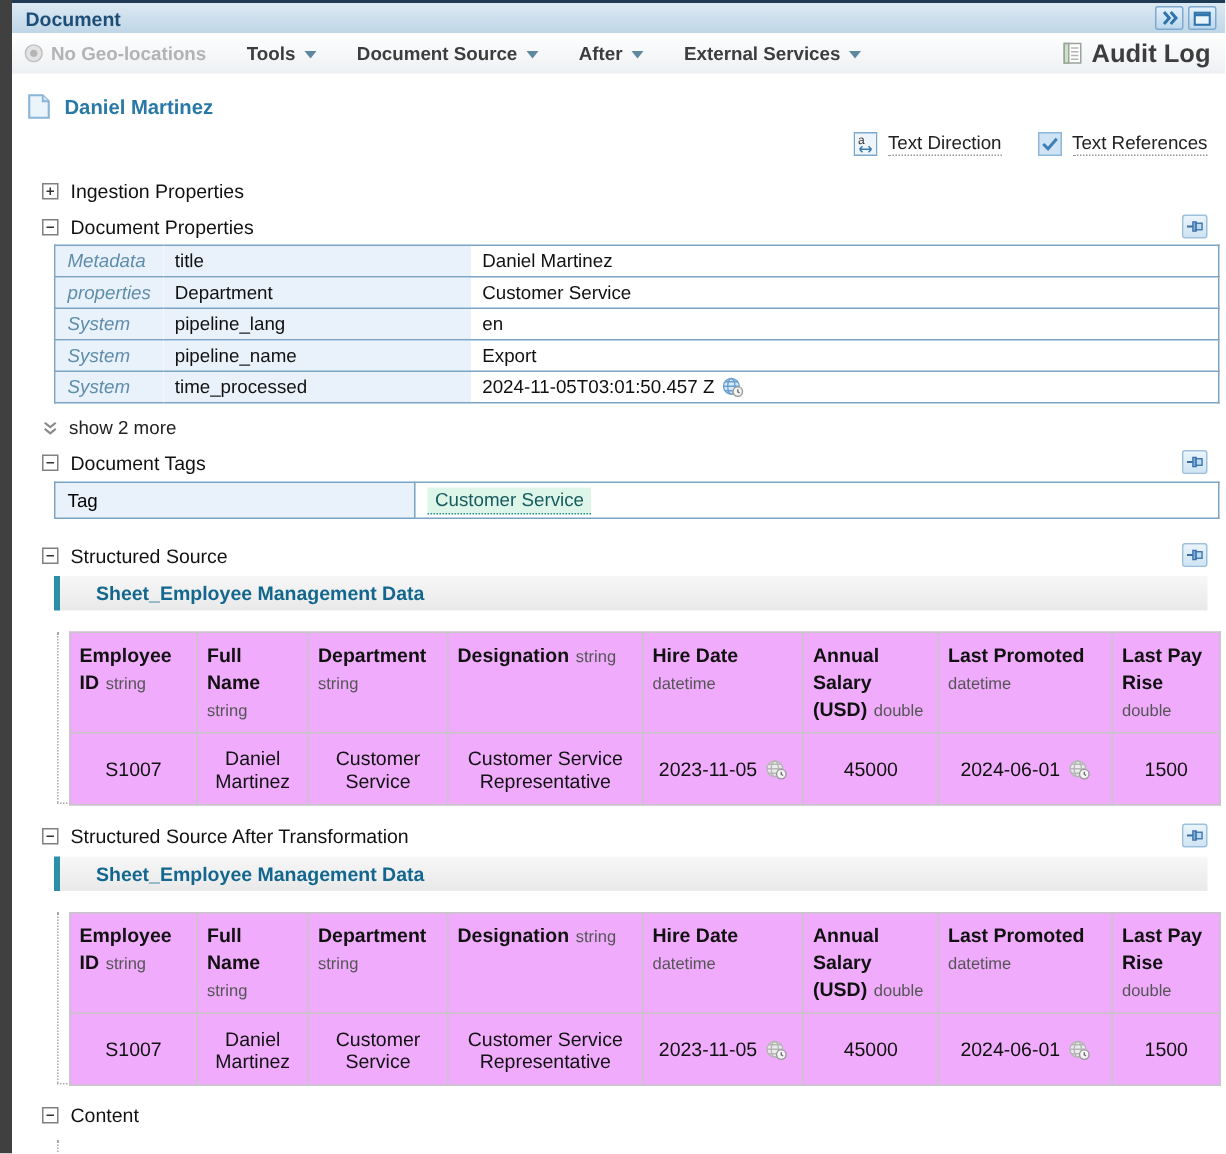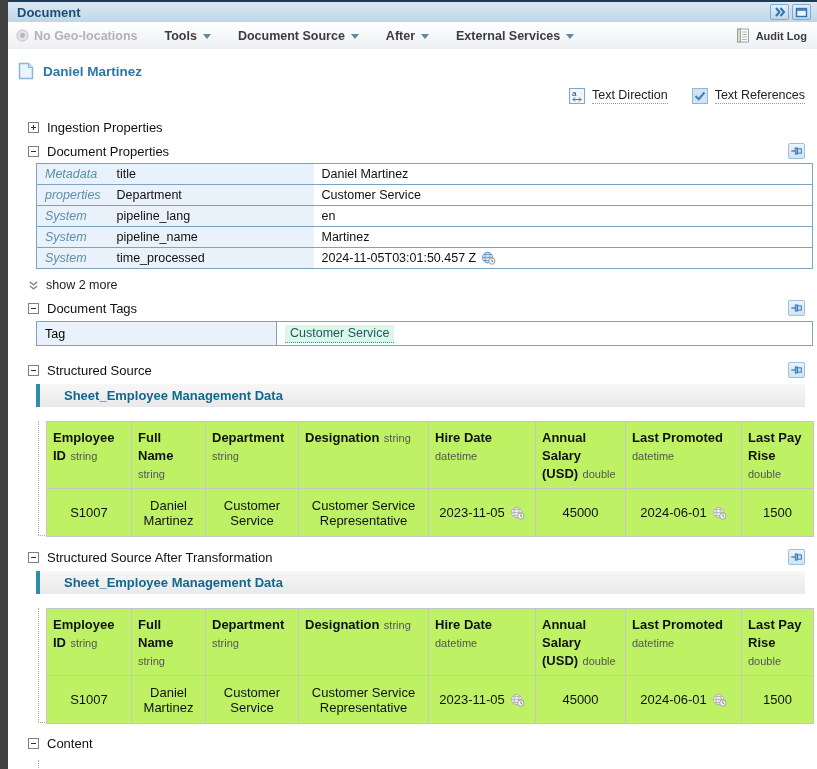--- a/index.html
+++ b/index.html
@@ -15,21 +15,21 @@
   .tb-btn { width:19px; height:16px; border:1px solid #7fa9cf; border-radius:2px;
     background:linear-gradient(#e3f1fb,#bcd8ee); display:inline-flex; align-items:center; justify-content:center; margin-left:3px; cursor:pointer; }
 
   
   .menubar { height:27px; background:linear-gradient(#ffffff,#edf0f3); display:flex; align-items:center; padding:0 10px 0 8px; }
   .menu-left { display:flex; align-items:center; gap:27px; }
   .nogeo { display:flex; align-items:center; gap:5px; color:#b3b3b3; font-size:12.5px; font-weight:bold; }
   .menu-item { display:flex; align-items:center; gap:6px; font-size:12.5px; font-weight:bold; color:#3d3d3d; cursor:pointer; }
   .caret { width:0; height:0; border-left:4px solid transparent; border-right:4px solid transparent; border-top:5px solid #5e87a0; margin-top:1px; }
   .menubar .spacer { flex:1; }
-  .auditlog { display:flex; align-items:center; gap:6px; font-size:11px; font-weight:bold; color:#3d3d3d; cursor:pointer; }
+  .auditlog { display:flex; align-items:center; gap:6px; font-size:17px; font-weight:bold; color:#3d3d3d; cursor:pointer; }
 
   
   .doc-head { display:flex; align-items:center; gap:9px; padding:13px 0 0 10px; }
   .doc-title { font-size:13.5px; font-weight:bold; color:#2878a8; }
 
   .controls-row { display:flex; align-items:center; justify-content:flex-end; gap:7px; padding:8px 12px 0 0; }
   .ctrl-label { font-size:12.5px; color:#222; border-bottom:1px dotted #9a9a9a; padding-bottom:1px; cursor:pointer; }
   .ctrl-gap { width:10px; }
 
   
@@ -62,21 +62,21 @@
   .tag-chip { display:inline-block; background:#def5e9; color:#175c5f; padding:1px 5px 2px 5px;
     border-bottom:1px dotted #2f8f8f; font-size:12.5px; cursor:pointer; }
 
   
   .sheet-bar { margin:6px 12px 14px 28px; height:23px; background:linear-gradient(#f7f7f7,#e9e9e9);
     border-left:4px solid #2d8ea8; display:flex; align-items:center; padding-left:24px; }
   .sheet-title { font-size:13px; font-weight:bold; color:#13678f; }
   .sheet-body { margin:6px 12px 0 30px; position:relative; padding-left:8px; }
   .sheet-body::before { content:''; position:absolute; left:0; top:0; bottom:2px; border-left:1px dotted #a8a8a8; }
   .sheet-body::after  { content:''; position:absolute; left:0; bottom:1px; width:7px; border-bottom:1px dotted #a8a8a8; }
-  .sheet-table { border-collapse:collapse; width:767px; table-layout:fixed; background:#bef264; }
+  .sheet-table { border-collapse:collapse; width:767px; table-layout:fixed; background:#f0abfc; }
   .sheet-table th, .sheet-table td { border:1px solid #c6c6c6; }
   .sheet-table th { text-align:left; vertical-align:top; padding:6px 6px; font-weight:normal; height:63px; }
   .sheet-table .hl { font-weight:bold; font-size:13px; color:#111; }
   .sheet-table .ht { font-size:11px; color:#555; }
   .sheet-table td { font-size:13px; color:#111; height:48px; vertical-align:middle; padding:2px 7px;text-align:center; }
   .sheet-table td svg { vertical-align:-3px; margin-left:5px; }
 
   
   .content-body { margin:9px 12px 0 30px; position:relative; padding:4px 0 10px 8px; }
   .content-body::before { content:''; position:absolute; left:0; top:0; bottom:6px; border-left:1px dotted #a8a8a8; }
@@ -194,21 +194,21 @@
           <td class="pval">Customer Service</td>
         </tr>
         <tr>
           <td class="scope">System</td>
           <td class="pkey">pipeline_lang</td>
           <td class="pval">en</td>
         </tr>
         <tr>
           <td class="scope">System</td>
           <td class="pkey">pipeline_name</td>
-          <td class="pval">Martinez</td>
+          <td class="pval">Export</td>
         </tr>
         <tr>
           <td class="scope">System</td>
           <td class="pkey">time_processed</td>
           <td class="pval">2024-11-05T03:01:50.457 Z<svg width="15" height="14" viewBox="0 0 16 15">
     <circle cx="7" cy="7" r="5.6" fill="#d6e9f8" stroke="#6b9fd0"></circle>
     <ellipse cx="7" cy="7" rx="2.6" ry="5.6" fill="none" stroke="#6b9fd0"></ellipse>
     <path d="M1.6 7h10.8M2.4 3.8h9.2M2.4 10.2h9.2" stroke="#6b9fd0" fill="none"></path>
     <circle cx="11.6" cy="10.8" r="3.4" fill="#f4f4f4" stroke="#9a9a9a"></circle>
     <path d="M11.6 9.1v1.9l1.3.8" stroke="#707070" fill="none"></path>

